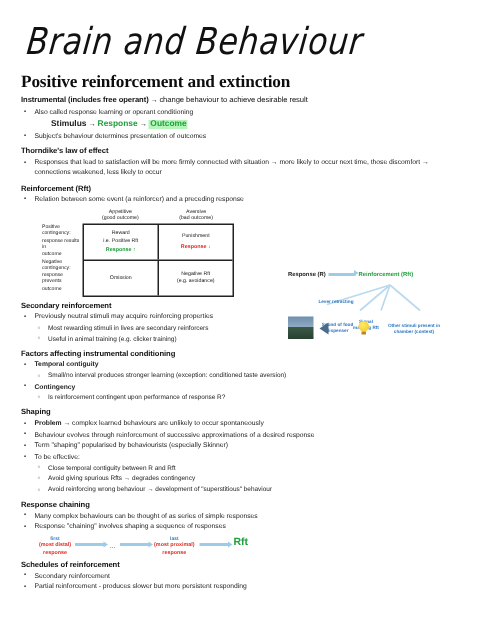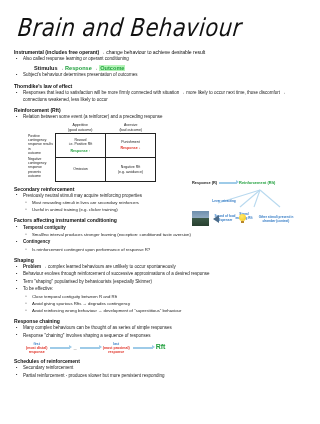--- a/index.html
+++ b/index.html
@@ -85,20 +85,21 @@
      border-left:3.2px solid #9ecbe8; border-top:2.3px solid transparent; border-bottom:2.3px solid transparent; }
   .chain-rft { color:#21a03e; font-weight:700; font-size:7px; margin-top:1px; }
   .chain-dots { margin-top:4px; font-size:4px; color:#333; }
 </style>
 </head>
 <body>
 
 <div class="page">
 
   <div class="doc-title">Brain and Behaviour</div>
+  <div class="section-title">Positive reinforcement and extinction</div>
 
   <div class="h3">
     <span>Instrumental (includes free operant)</span>
     <span class="arrow"> → </span>
     <span style="font-weight:400">change behaviour to achieve desirable result</span>
   </div>
   <ul>
     <li class="b1">Also called response learning or operant conditioning</li>
   </ul>
   <div class="stim-line">

